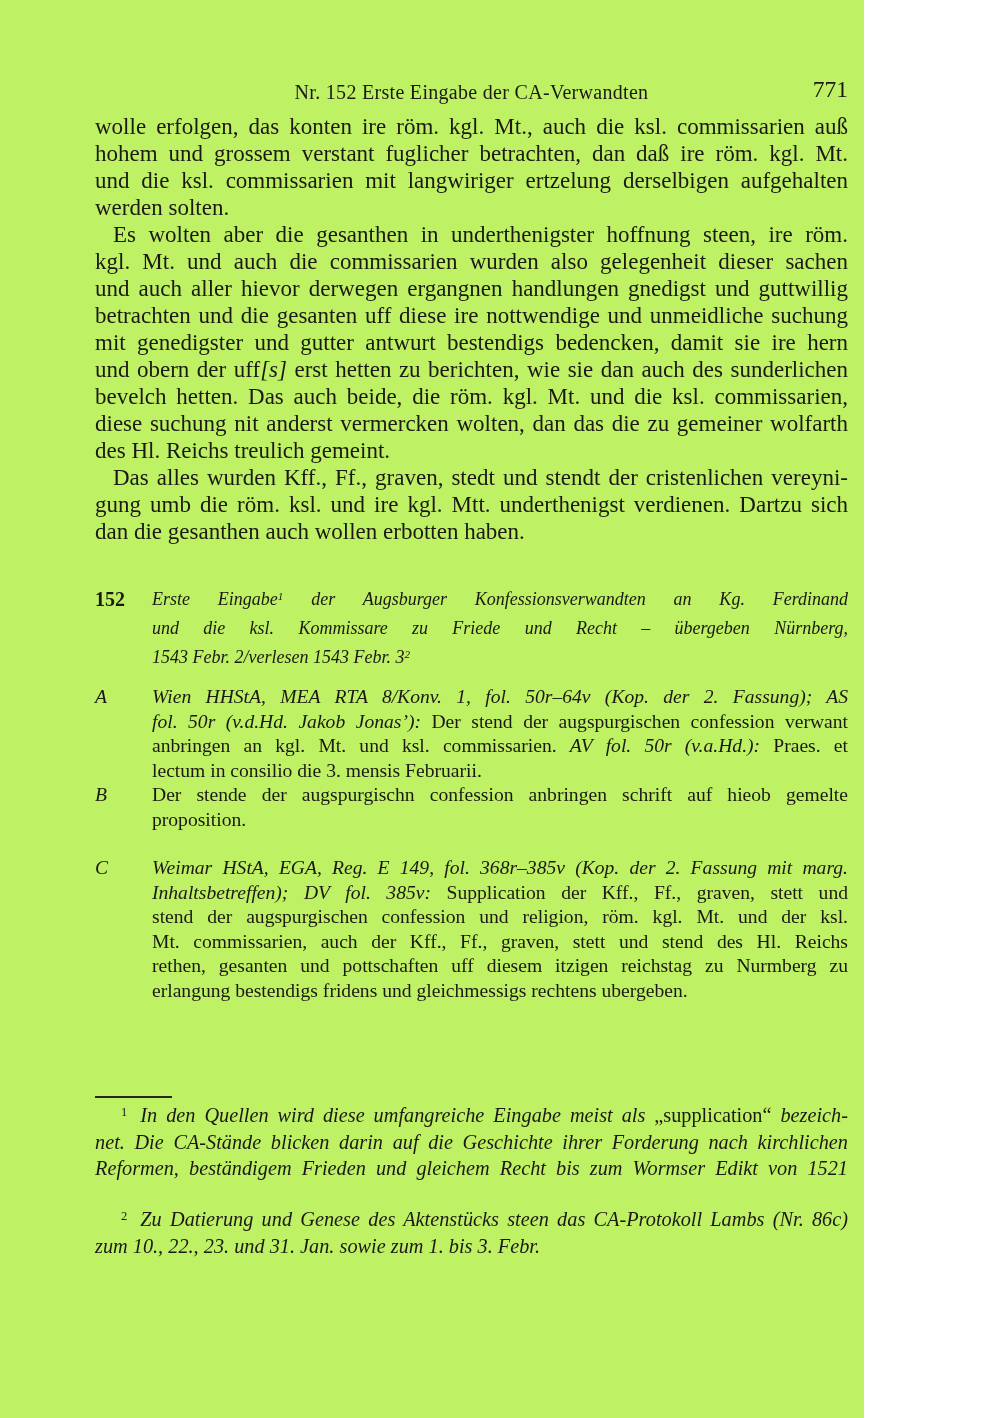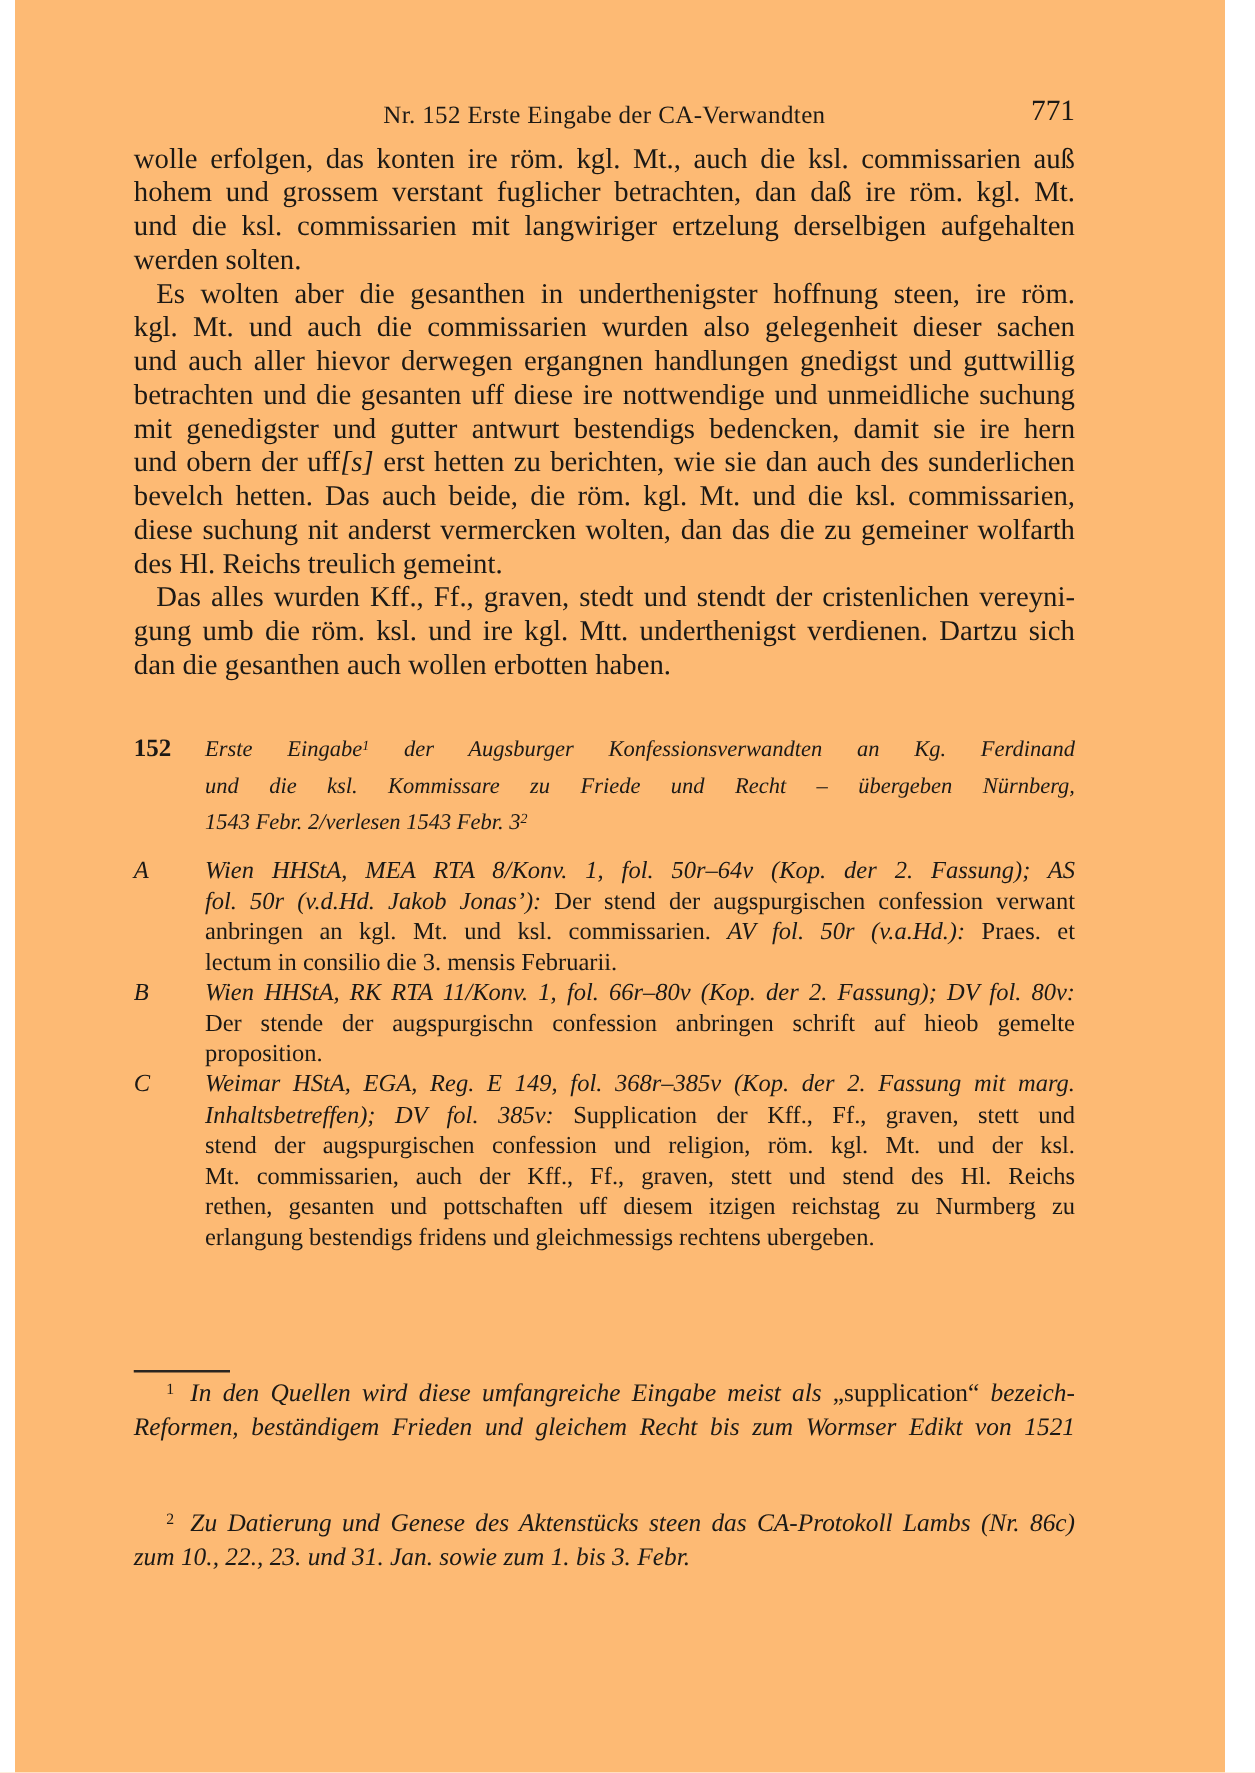--- a/index.html
+++ b/index.html
@@ -1,23 +1,22 @@
 <!DOCTYPE html>
 <html><head>
 <meta charset="utf-8">
 <style>
   html,body{margin:0;padding:0;background:#ffffff;}
   .page{
     position:relative;
-    width:968px;height:1418px;
-    background:#fdba74;
+    width:864px;height:1418px;
+    background:#bef264;
     color:#1c1915;
     font-family:"Liberation Serif","DejaVu Serif",serif;
     overflow:hidden;
-    margin-left:12px;
   }
   .abs{position:absolute;left:95px;width:753px;}
 
   
   .line{text-align:justify;text-align-last:justify;}
   .line.end{text-align-last:left;}
   .i{font-style:italic;}
   .r{font-style:normal;}
   .sup{font-size:0.62em;position:relative;top:-0.45em;line-height:0;}
 
@@ -106,21 +105,20 @@
         <div class="line"><span class="i">Wien HHStA, MEA RTA 8/Konv. 1, fol. 50r–64v (Kop. der 2. Fassung); AS</span></div>
         <div class="line"><span class="i">fol. 50r (v.d.Hd. Jakob Jonas’): </span><span>Der stend der augspurgischen confession verwant</span></div>
         <div class="line"><span>anbringen an kgl. Mt. und ksl. commissarien. </span><span class="i">AV fol. 50r (v.a.Hd.): </span><span>Praes. et</span></div>
         <div class="line end"><span>lectum in consilio die 3. mensis Februarii.</span></div>
       </div>
   </div>
 
   <div class="abs source" id="src-b">
     <span class="src-label">B</span>
     <div class="src-lines">
-        <div class="line"><span class="i">Wien HHStA, RK RTA 11/Konv. 1, fol. 66r–80v (Kop. der 2. Fassung); DV fol. 80v:</span></div>
         <div class="line"><span>Der stende der augspurgischn confession anbringen schrift auf hieob gemelte</span></div>
         <div class="line end"><span>proposition.</span></div>
       </div>
   </div>
 
   <div class="abs source" id="src-c">
     <span class="src-label">C</span>
     <div class="src-lines">
         <div class="line"><span class="i">Weimar HStA, EGA, Reg. E 149, fol. 368r–385v (Kop. der 2. Fassung mit marg.</span></div>
         <div class="line"><span class="i">Inhaltsbetreffen); DV fol. 385v: </span><span>Supplication der Kff., Ff., graven, stett und</span></div>
@@ -128,20 +126,21 @@
         <div class="line"><span>Mt. commissarien, auch der Kff., Ff., graven, stett und stend des Hl. Reichs</span></div>
         <div class="line"><span>rethen, gesanten und pottschaften uff diesem itzigen reichstag zu Nurmberg zu</span></div>
         <div class="line end"><span>erlangung bestendigs fridens und gleichmessigs rechtens ubergeben.</span></div>
       </div>
   </div>
 
   <div class="abs" id="fn-rule"></div>
 
   <div class="abs footnote" id="fn-1">
       <div class="line fn-first"><span class="sup r fn-marker">1</span><span>In den Quellen wird diese umfangreiche Eingabe meist als </span><span class="r">„supplication“</span><span> bezeich-</span></div>
+      <div class="line"><span>net. Die CA-Stände blicken darin auf die Geschichte ihrer Forderung nach kirchlichen</span></div>
       <div class="line"><span>Reformen, beständigem Frieden und gleichem Recht bis zum Wormser Edikt von 1521</span></div>
     </div>
 
   <div class="abs footnote" id="fn-2">
       <div class="line fn-first"><span class="sup r fn-marker">2</span><span>Zu Datierung und Genese des Aktenstücks steen das CA-Protokoll Lambs (Nr. 86c)</span></div>
       <div class="line end"><span>zum 10., 22., 23. und 31. Jan. sowie zum 1. bis 3. Febr.</span></div>
     </div>
 
 </div>
 

